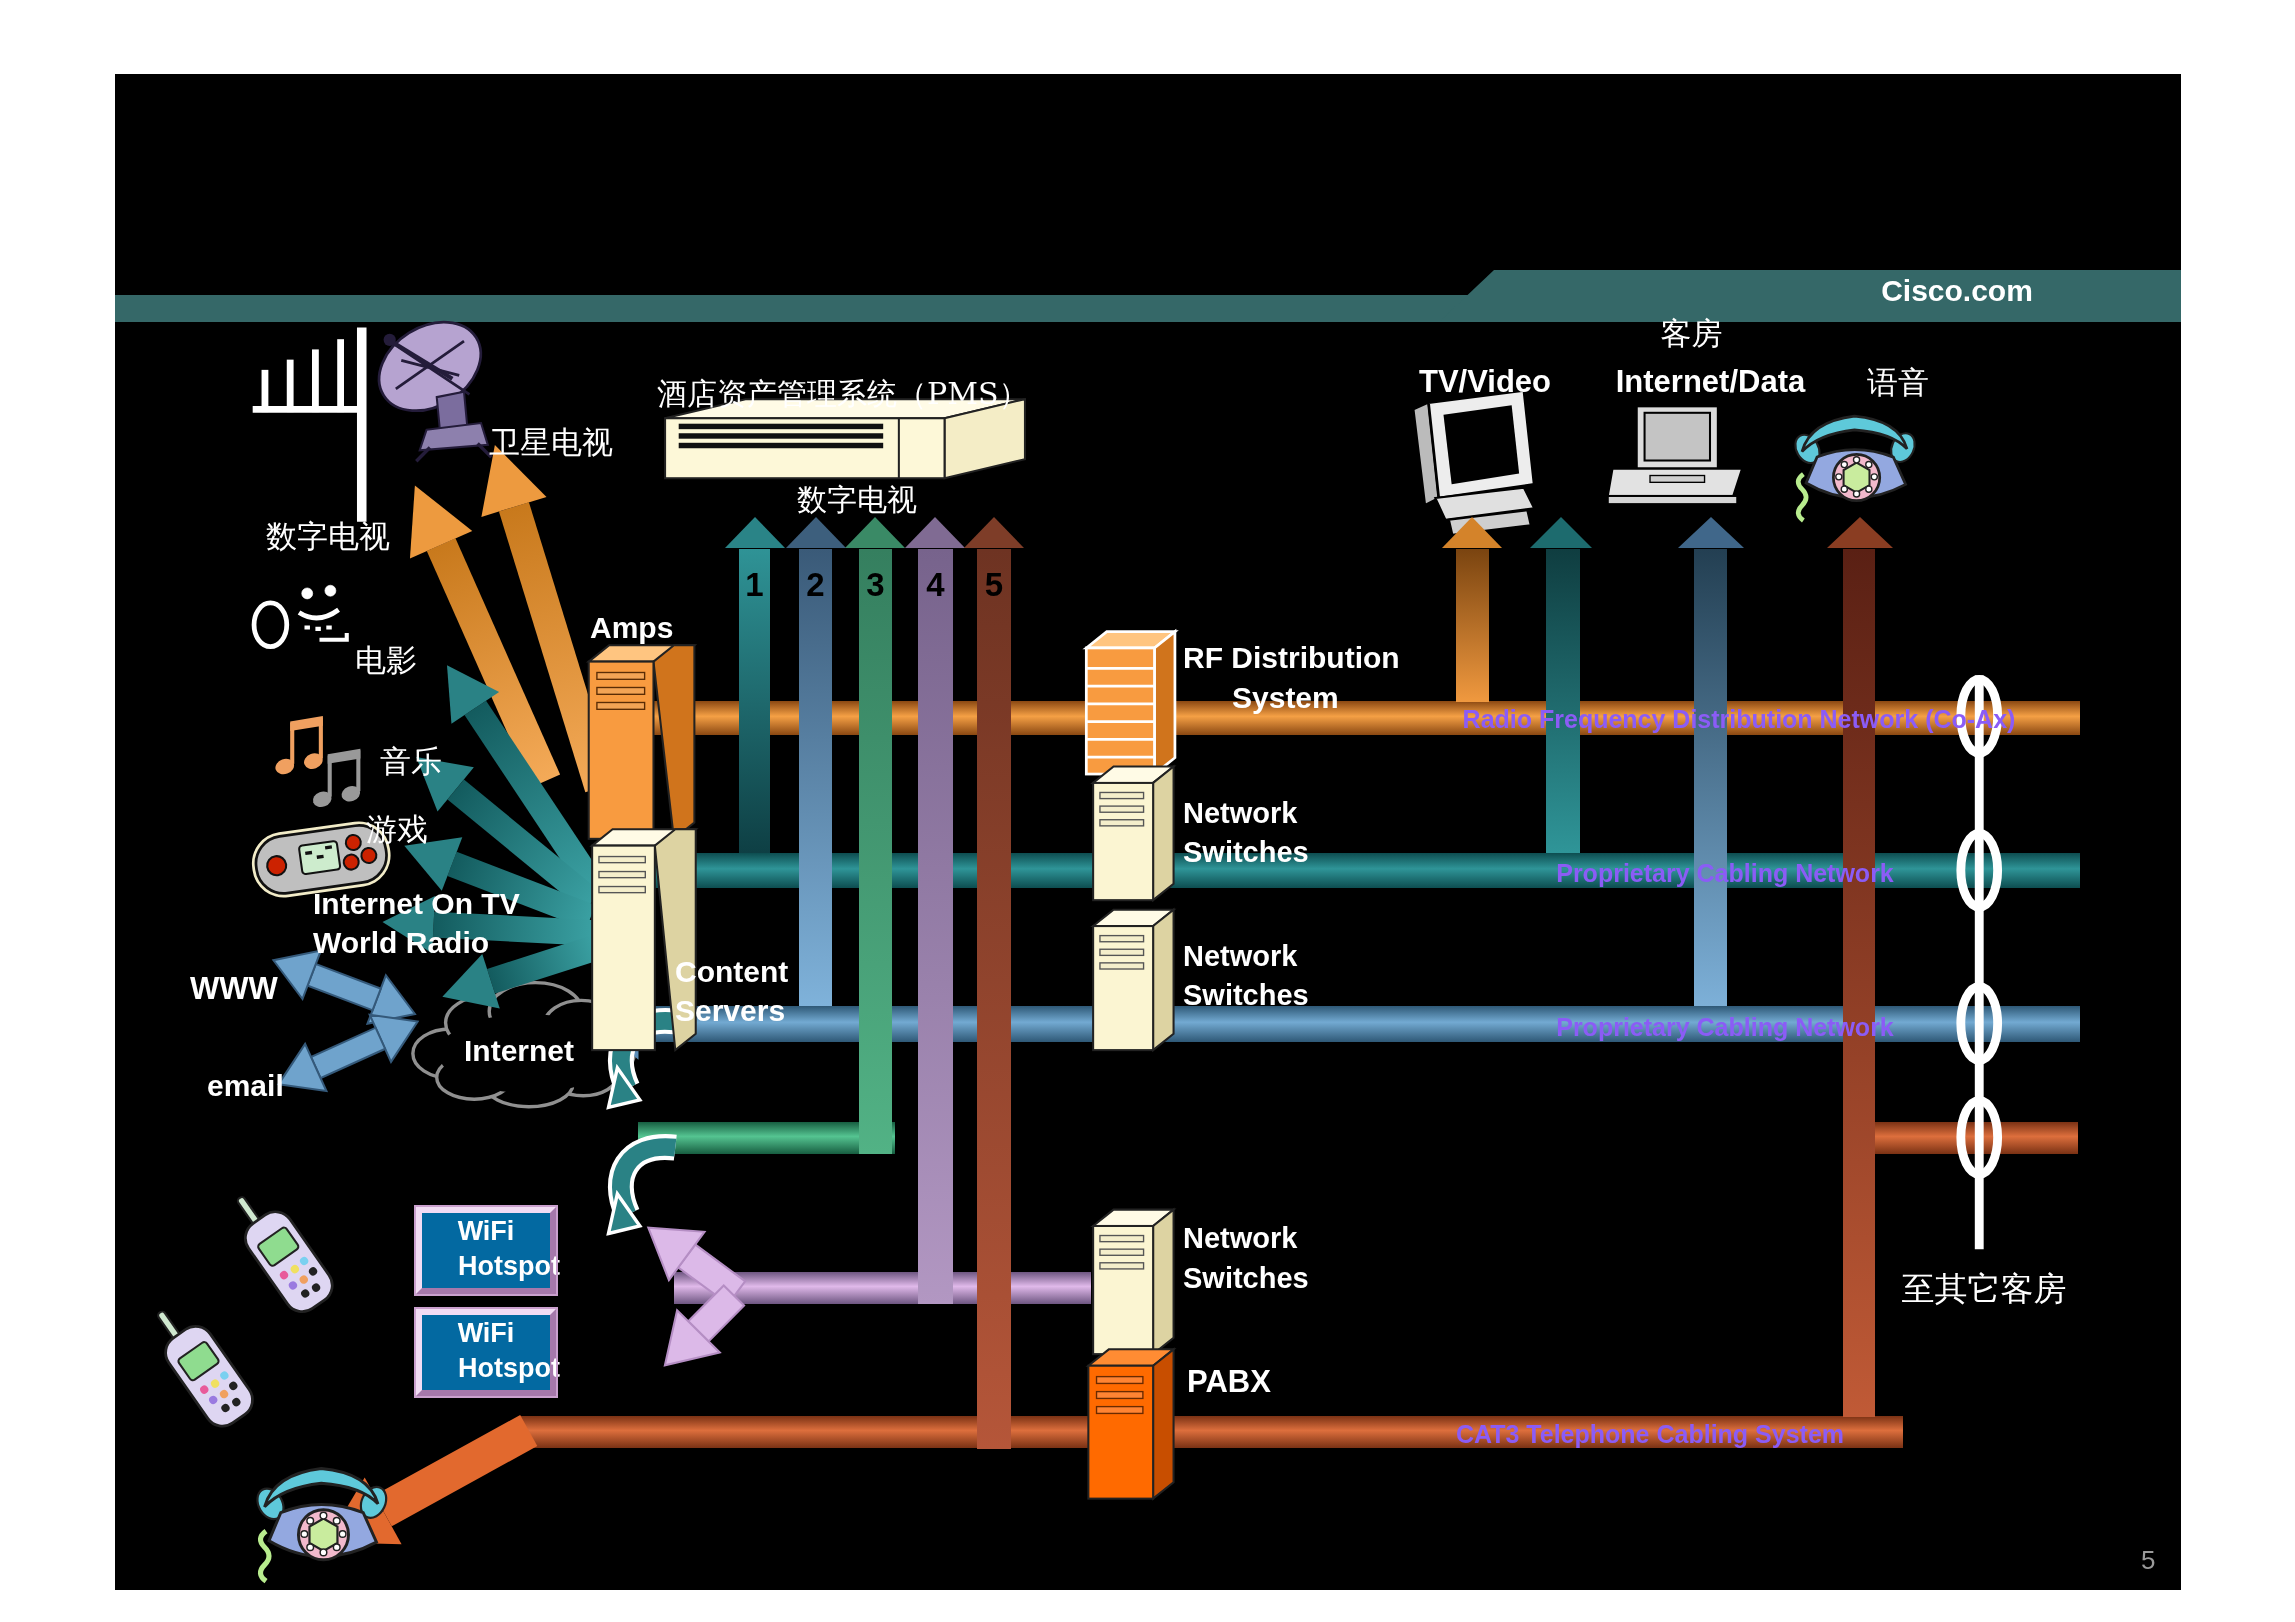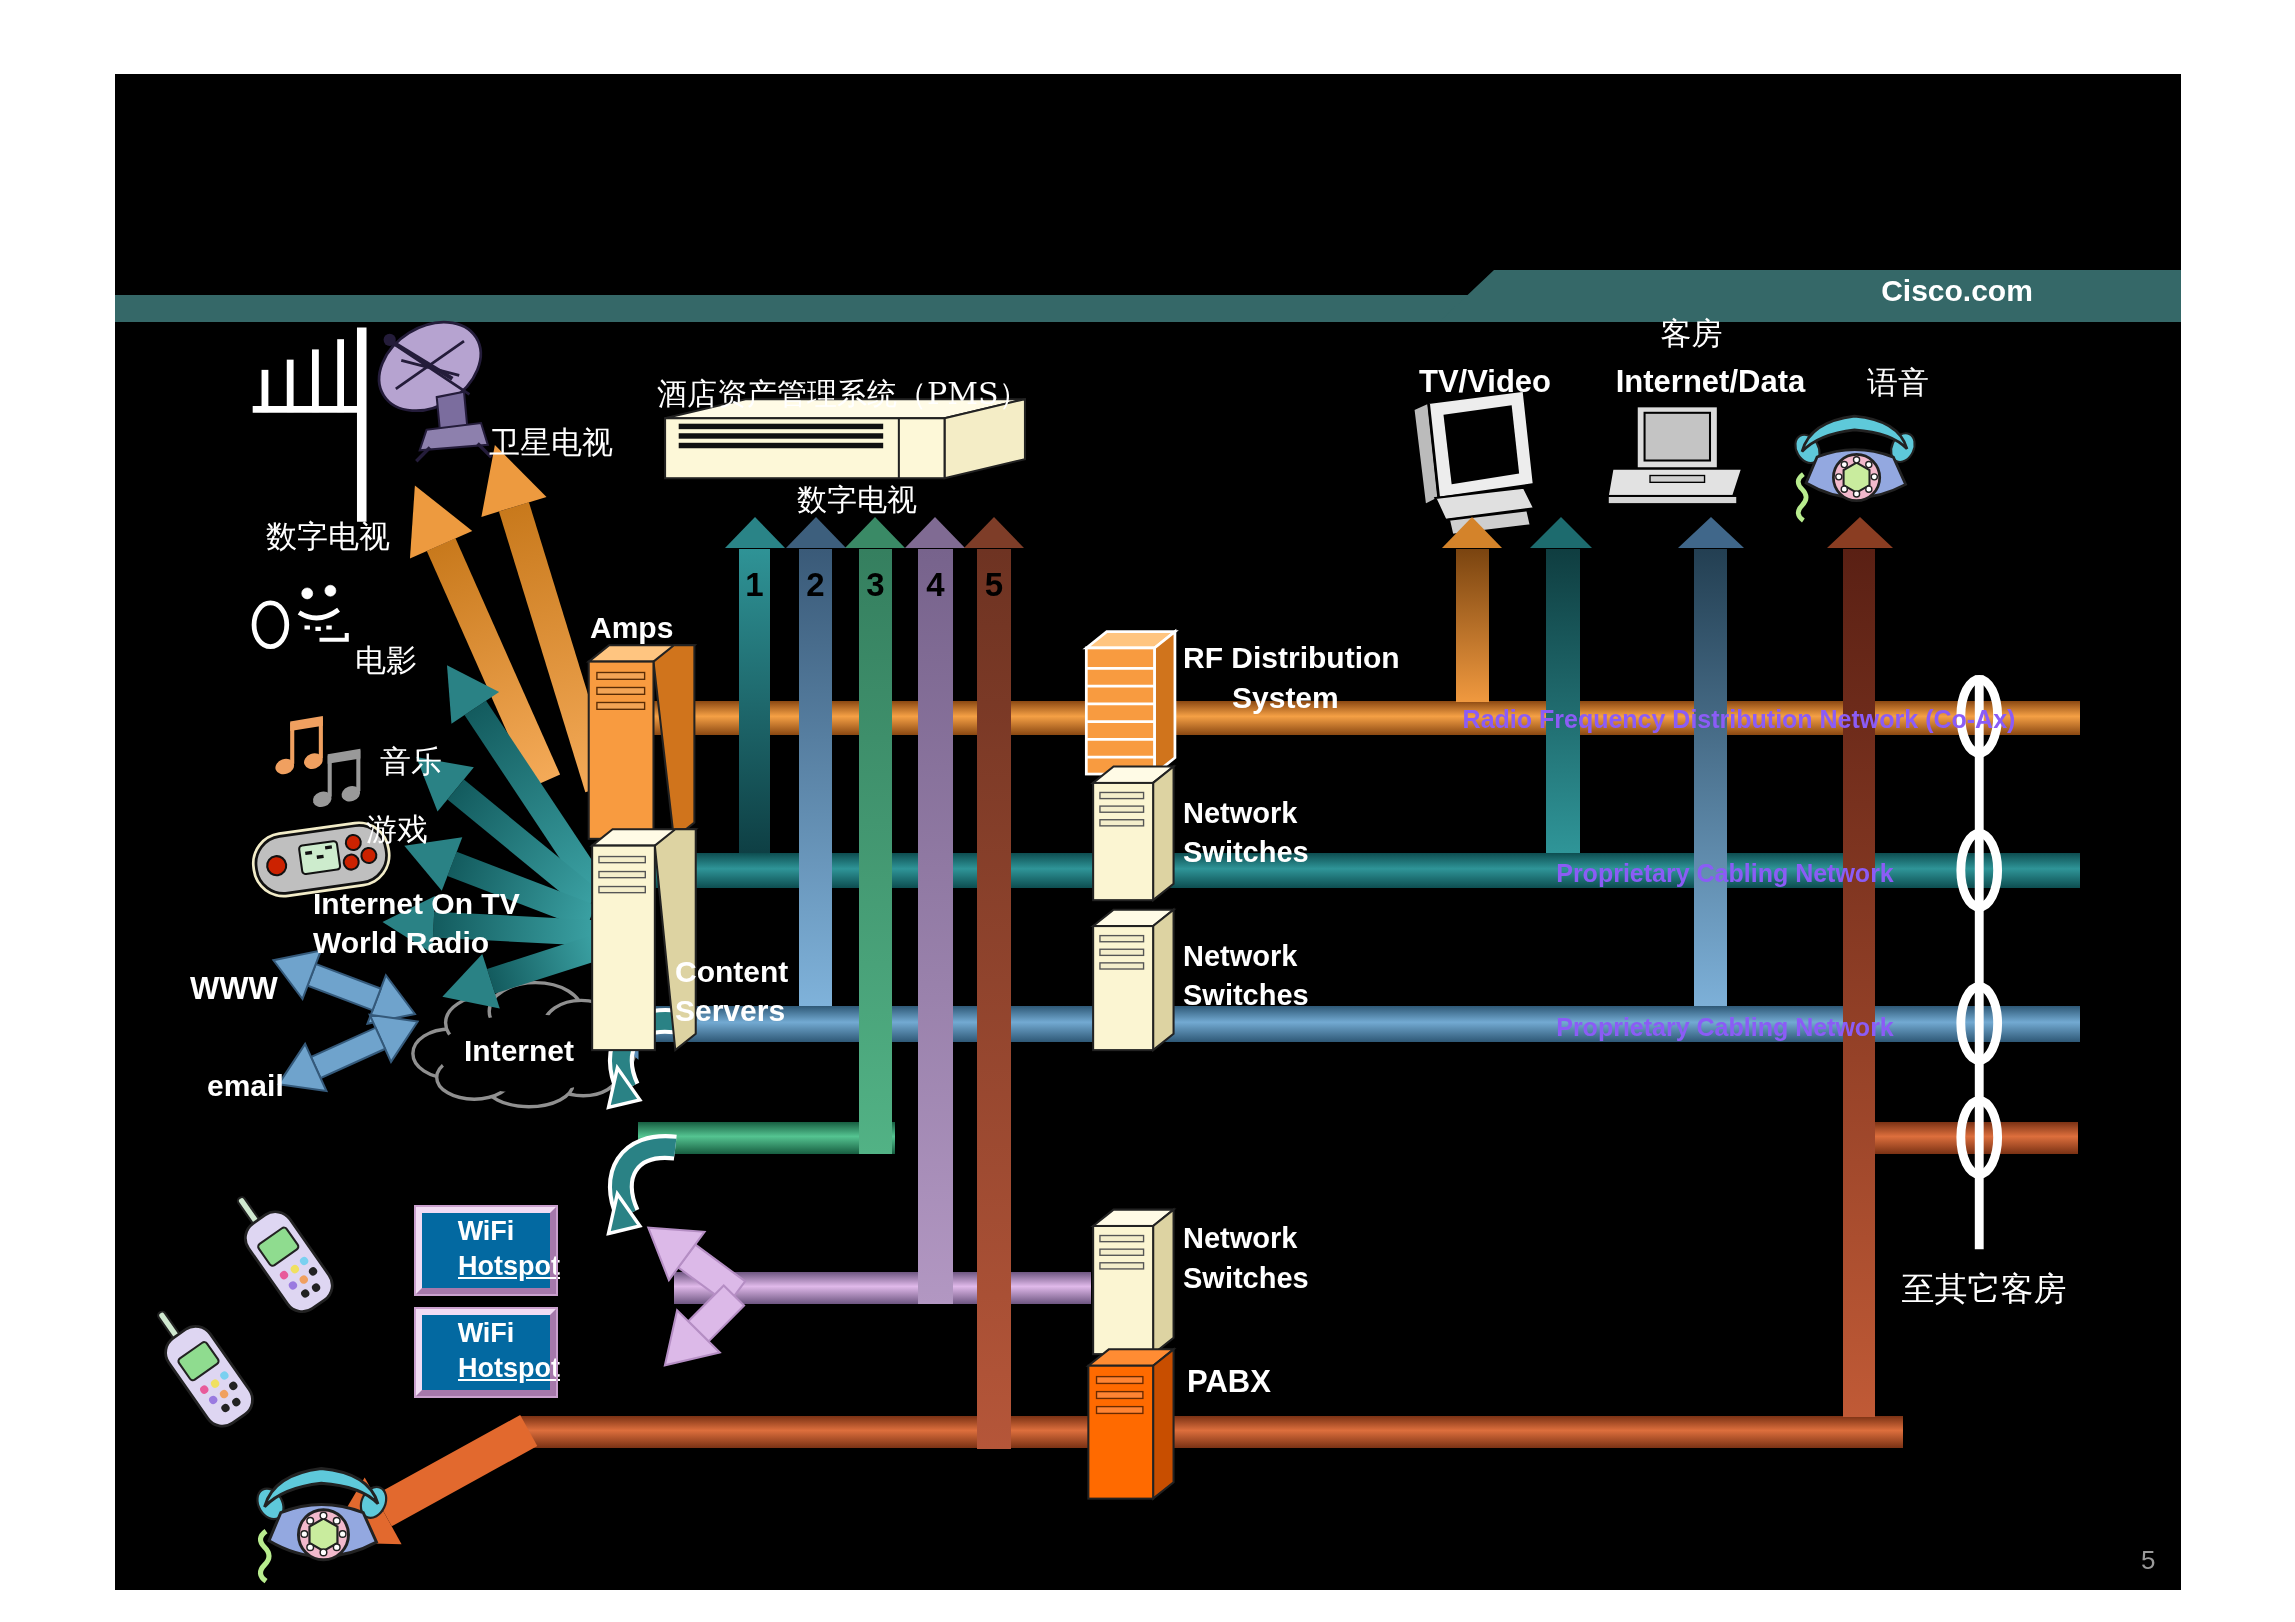--- a/index.html
+++ b/index.html
@@ -18,21 +18,21 @@
   #megasvg{position:absolute;left:0;top:0;z-index:5;}
   .panel{position:absolute;z-index:6;}
   #title{font-family:"DejaVu Serif","Liberation Serif",serif;font-size:50px;letter-spacing:5.5px;}
   #teal-bar{position:absolute;left:0;top:221px;width:2066px;height:27px;background:#356868;z-index:2;}
   #banner{position:absolute;left:1324px;top:196px;width:742px;height:52px;background:#356868;z-index:2;
           clip-path:polygon(55px 0,100% 0,100% 100%,0 100%);}
   #hsia-box{left:250px;top:1041px;width:269px;height:71px;background:#000;border:2.7px solid #fff;border-radius:17.7px;}
   .wifibox{width:128px;height:75px;background:#0369a1;border:6.8px solid;
            border-color:#f2dcf4 #a678ab #a678ab #f2dcf4;outline:2.7px solid #caa0ce;}
   .wifitxt{color:#fff;font-weight:bold;font-size:27px;text-align:center;line-height:35px;}
-  .uline{text-decoration:underline;padding-left:36px;}
+  .uline{padding-left:36px;}
 </style>
 </head>
 <body>
 
 <div id="canvas">
 <div id="slide">
 
   <div id="teal-bar"></div>
   <div id="banner"></div>
   <div class="lbl en ctr" style="left:1726px;top:200px;width:232px;font-size:30px;">Cisco.com</div>
@@ -46,20 +46,21 @@
   <div class="bus" style="left:533px;top:779px;width:1432px;height:35px;background:linear-gradient(180deg,#0d4d50,#2f9598 45%,#0d4d50);"></div>
   <div class="bus" style="left:523px;top:932px;width:1442px;height:36px;background:linear-gradient(180deg,#2e5876,#73aad2 45%,#2e5876);"></div>
   <div class="bus" style="left:523px;top:1048px;width:257px;height:32px;background:linear-gradient(180deg,#175e41,#55c491 45%,#175e41);"></div>
   <div class="bus" style="left:559px;top:1198px;width:417px;height:32px;background:linear-gradient(180deg,#6e5681,#e0b9ea 45%,#6e5681);"></div>
   <div class="bus" style="left:404px;top:1342px;width:1384px;height:32px;background:linear-gradient(180deg,#7a3114,#dd6f3d 45%,#7a3114);"></div>
   <div class="bus" style="left:1734px;top:1048px;width:229px;height:32px;background:linear-gradient(180deg,#7a3114,#dd6f3d 45%,#7a3114);"></div>
 
   <div class="buslbl" style="left:1283px;top:631px;width:682px;">Radio Frequency Distribution Network (Co-Ax)</div>
   <div class="buslbl" style="left:1351px;top:785px;width:518px;">Proprietary Cabling Network</div>
   <div class="buslbl" style="left:1351px;top:939px;width:518px;">Proprietary Cabling Network</div>
+  <div class="buslbl" style="left:1276px;top:1346px;width:518px;">CAT3 Telephone Cabling System</div>
 
   <div class="ahead" style="left:610px;top:443px;border-left:30px solid transparent;border-right:30px solid transparent;border-bottom:31px solid #2a8487;"></div>
   <div class="ahead" style="left:671px;top:443px;border-left:30px solid transparent;border-right:30px solid transparent;border-bottom:31px solid #3d5f7d;"></div>
   <div class="ahead" style="left:730px;top:443px;border-left:30px solid transparent;border-right:30px solid transparent;border-bottom:31px solid #3a8a66;"></div>
   <div class="ahead" style="left:790px;top:443px;border-left:30px solid transparent;border-right:30px solid transparent;border-bottom:31px solid #806b93;"></div>
   <div class="ahead" style="left:849px;top:443px;border-left:30px solid transparent;border-right:30px solid transparent;border-bottom:31px solid #7e3d28;"></div>
   <div class="shaft" style="left:624px;top:475px;width:31px;height:304px;background:linear-gradient(180deg,#2f9396,#0e3f44);"></div>
   <div class="shaft" style="left:684px;top:475px;width:33px;height:457px;background:linear-gradient(180deg,#3a5a78,#7fb2da);"></div>
   <div class="shaft" style="left:744px;top:475px;width:33px;height:605px;background:linear-gradient(180deg,#357f5f,#52b285);"></div>
   <div class="shaft" style="left:803px;top:475px;width:35px;height:755px;background:linear-gradient(180deg,#77638c,#b297c2);"></div>

